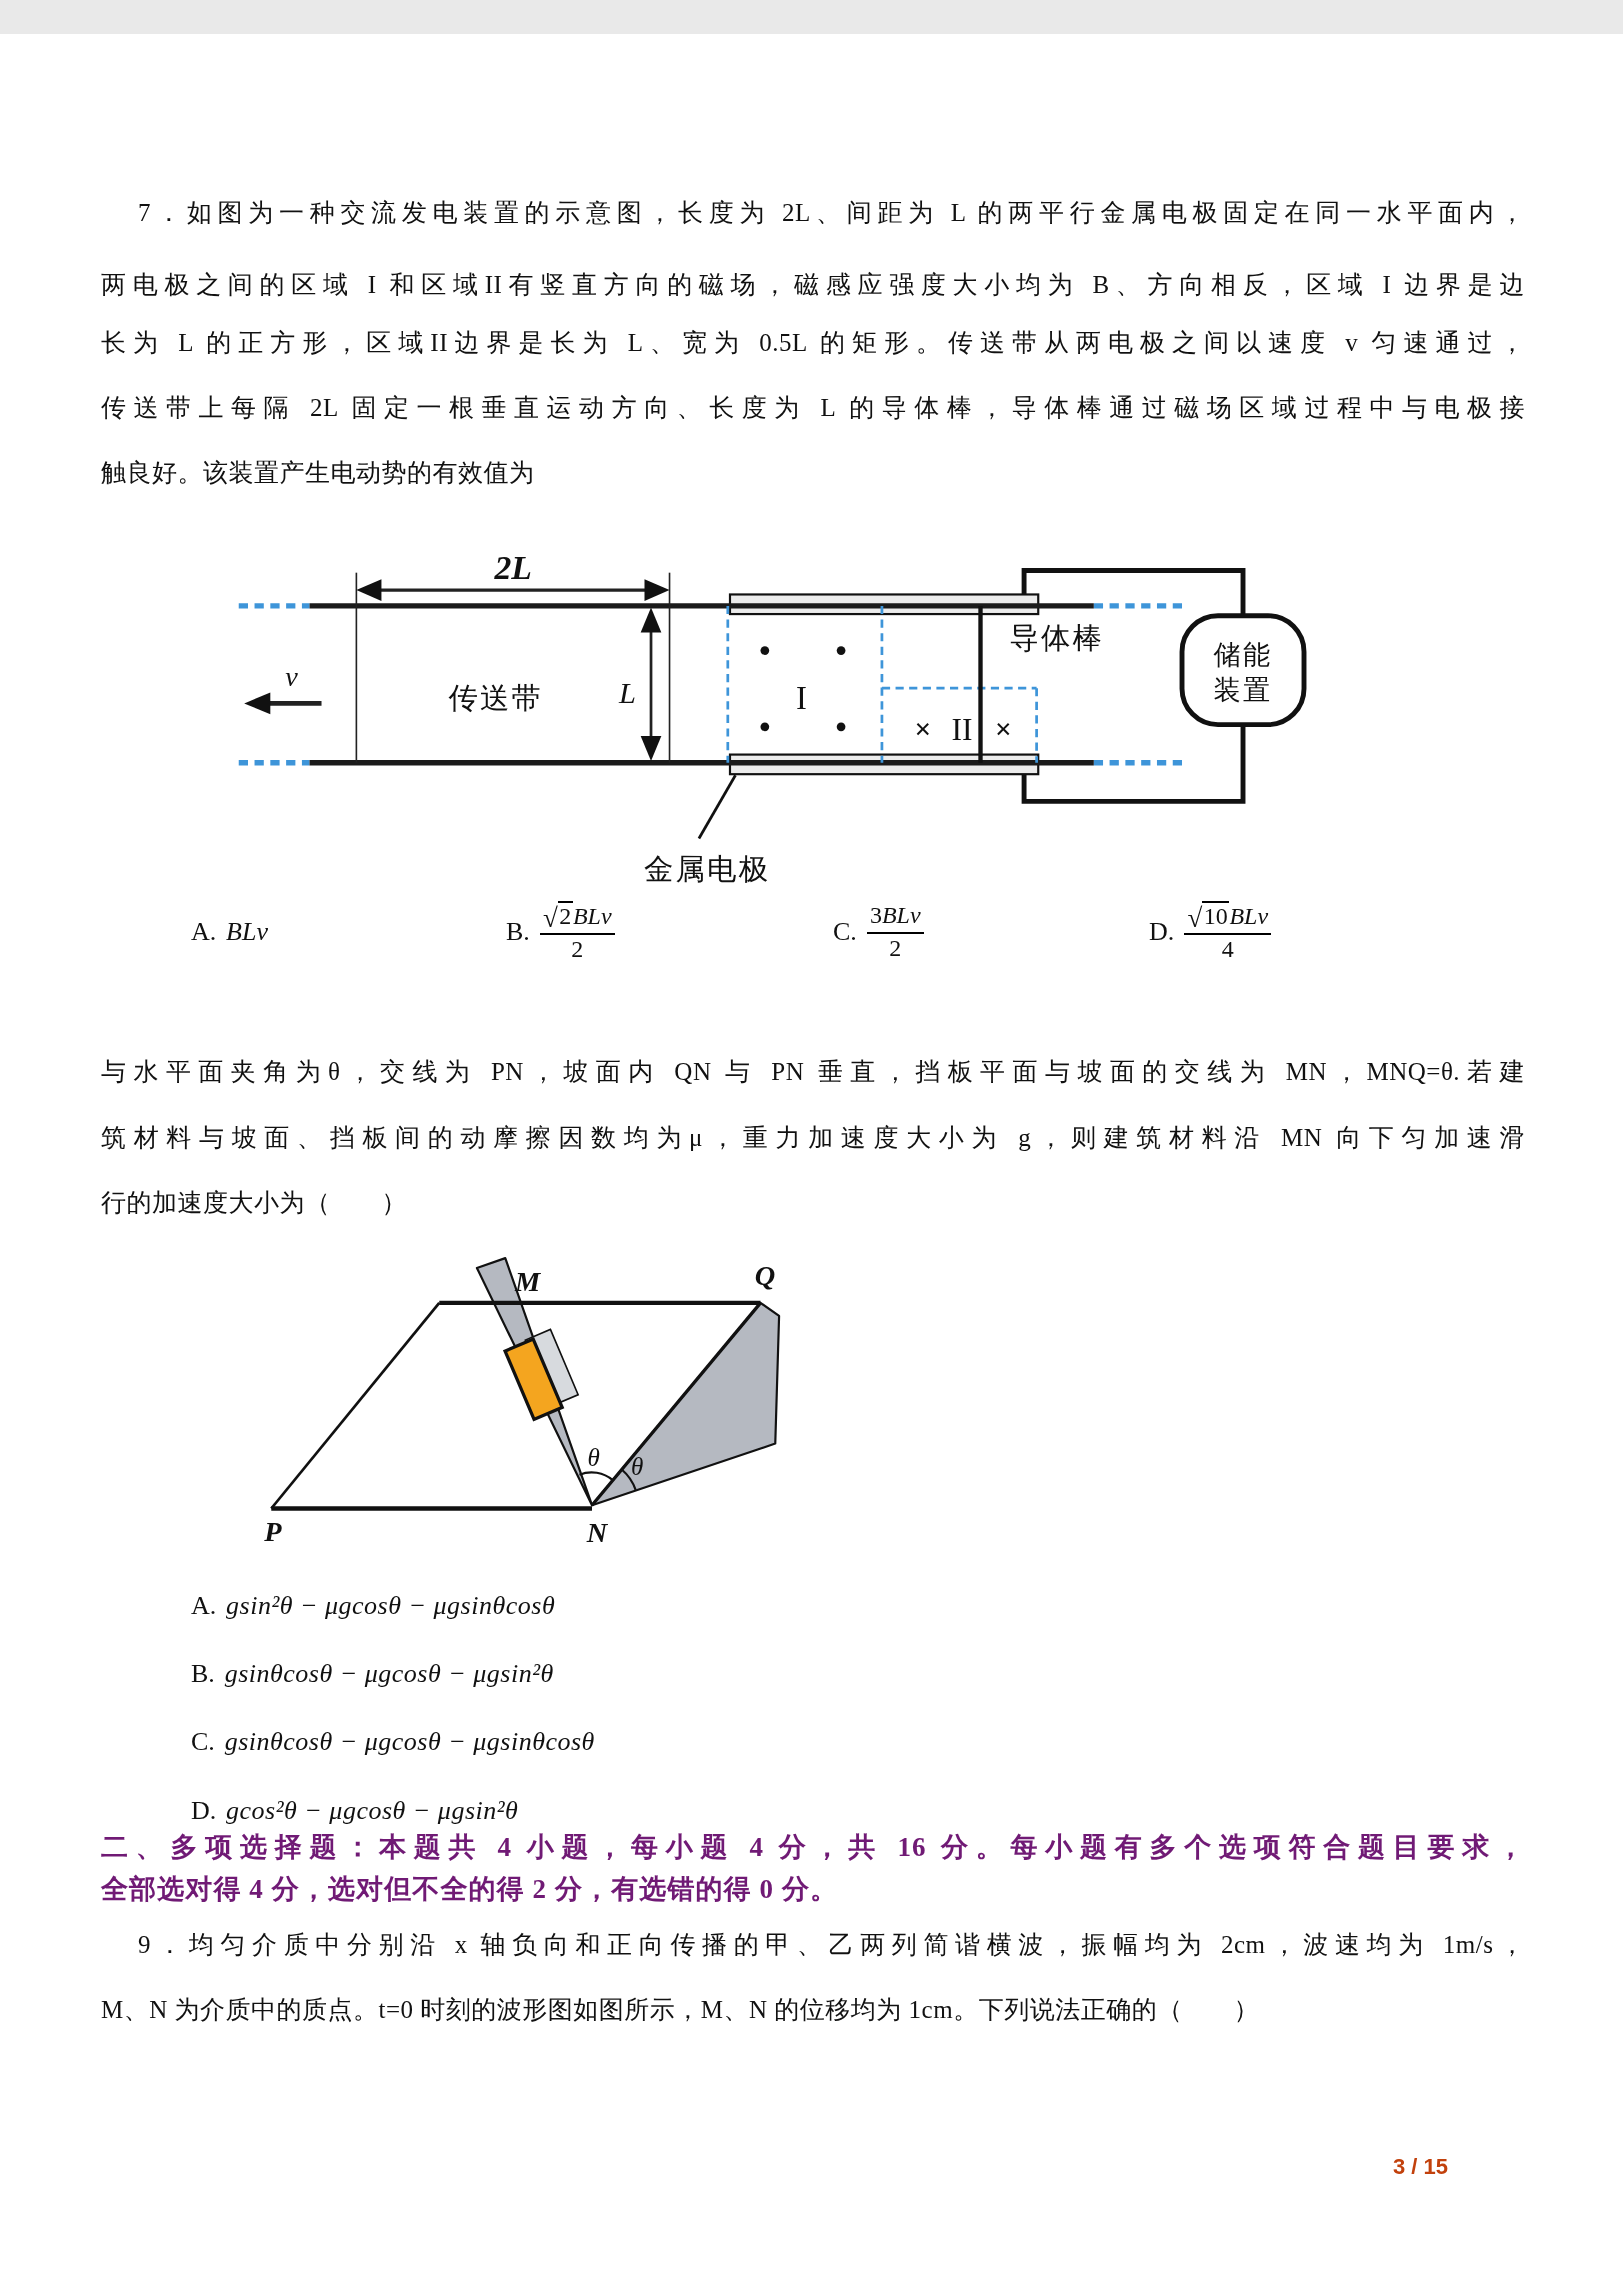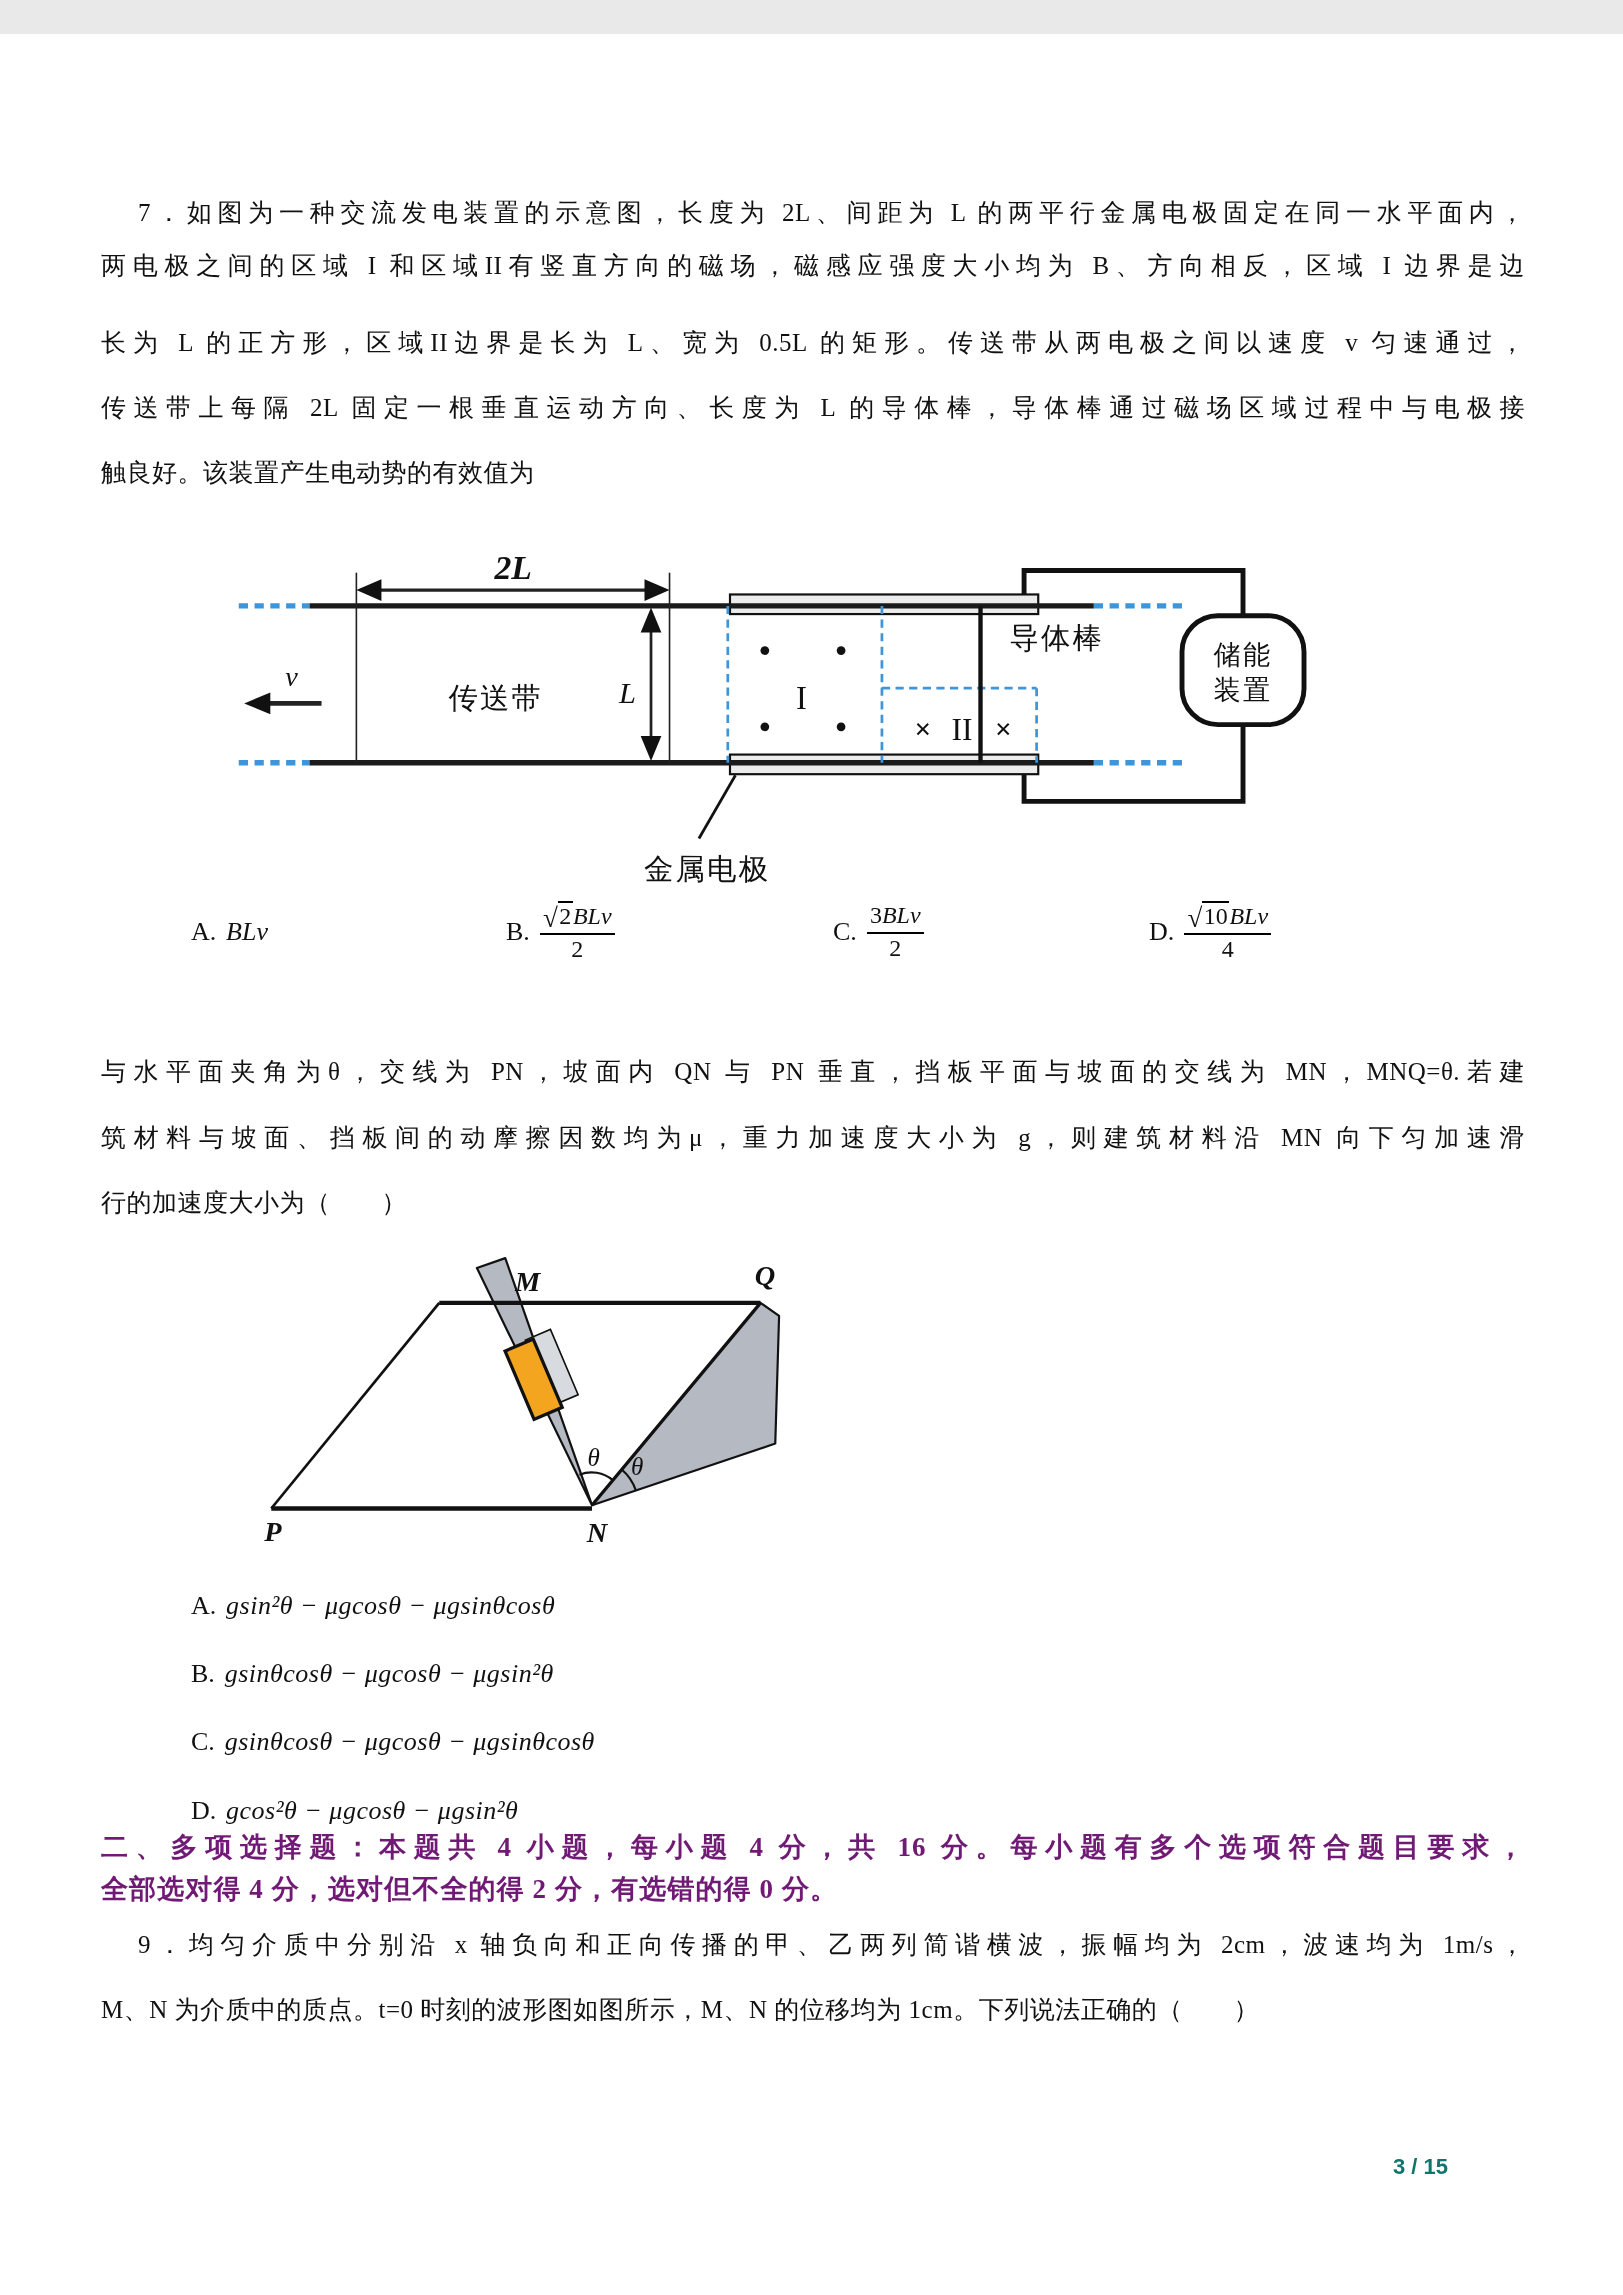--- a/index.html
+++ b/index.html
@@ -36,33 +36,33 @@
   
   .q8opt{
     position:absolute;left:191px;height:38px;
     display:flex;align-items:center;font-size:26px;white-space:nowrap;
   }
   .math{font-style:italic;letter-spacing:0.5px;}
   
   .footer{
     position:absolute;top:2120px;left:1393px;width:109px;
     font-family:"Liberation Sans","DejaVu Sans",sans-serif;
-    font-weight:700;font-size:22px;color:#0f766e;text-align:left;
+    font-weight:700;font-size:22px;color:#c2410c;text-align:left;
   }
   svg{position:absolute;}
   svg text{font-family:"Liberation Serif","DejaVu Serif",serif;fill:#111;}
   .cjk{letter-spacing:4px;}
 </style>
 </head>
 <body>
 
 <div id="page">
 
   <div class="line jl indent" style="top:162px">7．如图为一种交流发电装置的示意图，长度为 2L、间距为 L 的两平行金属电极固定在同一水平面内，</div>
-  <div class="line jl" style="top:215px">两电极之间的区域 I 和区域II有竖直方向的磁场，磁感应强度大小均为 B、方向相反，区域 I 边界是边</div>
+  <div class="line jl" style="top:234px">两电极之间的区域 I 和区域II有竖直方向的磁场，磁感应强度大小均为 B、方向相反，区域 I 边界是边</div>
   <div class="line jl" style="top:292px">长为 L 的正方形，区域II边界是长为 L、宽为 0.5L 的矩形。传送带从两电极之间以速度 v 匀速通过，</div>
   <div class="line jl" style="top:357px">传送带上每隔 2L 固定一根垂直运动方向、长度为 L 的导体棒，导体棒通过磁场区域过程中与电极接</div>
   <div class="line" style="top:422px">触良好。该装置产生电动势的有效值为</div>
 
   <svg style="left:234px;top:506px" width="1090" height="354" viewBox="0 0 2000 650">
 
     <g stroke="#3e95d9" stroke-width="10">
       <path d="M8,121 H138" stroke-dasharray="17 12"></path>
       <path d="M1578,121 H1742" stroke-dasharray="17 12"></path>
       <path d="M8,409 H138" stroke-dasharray="17 12"></path>

